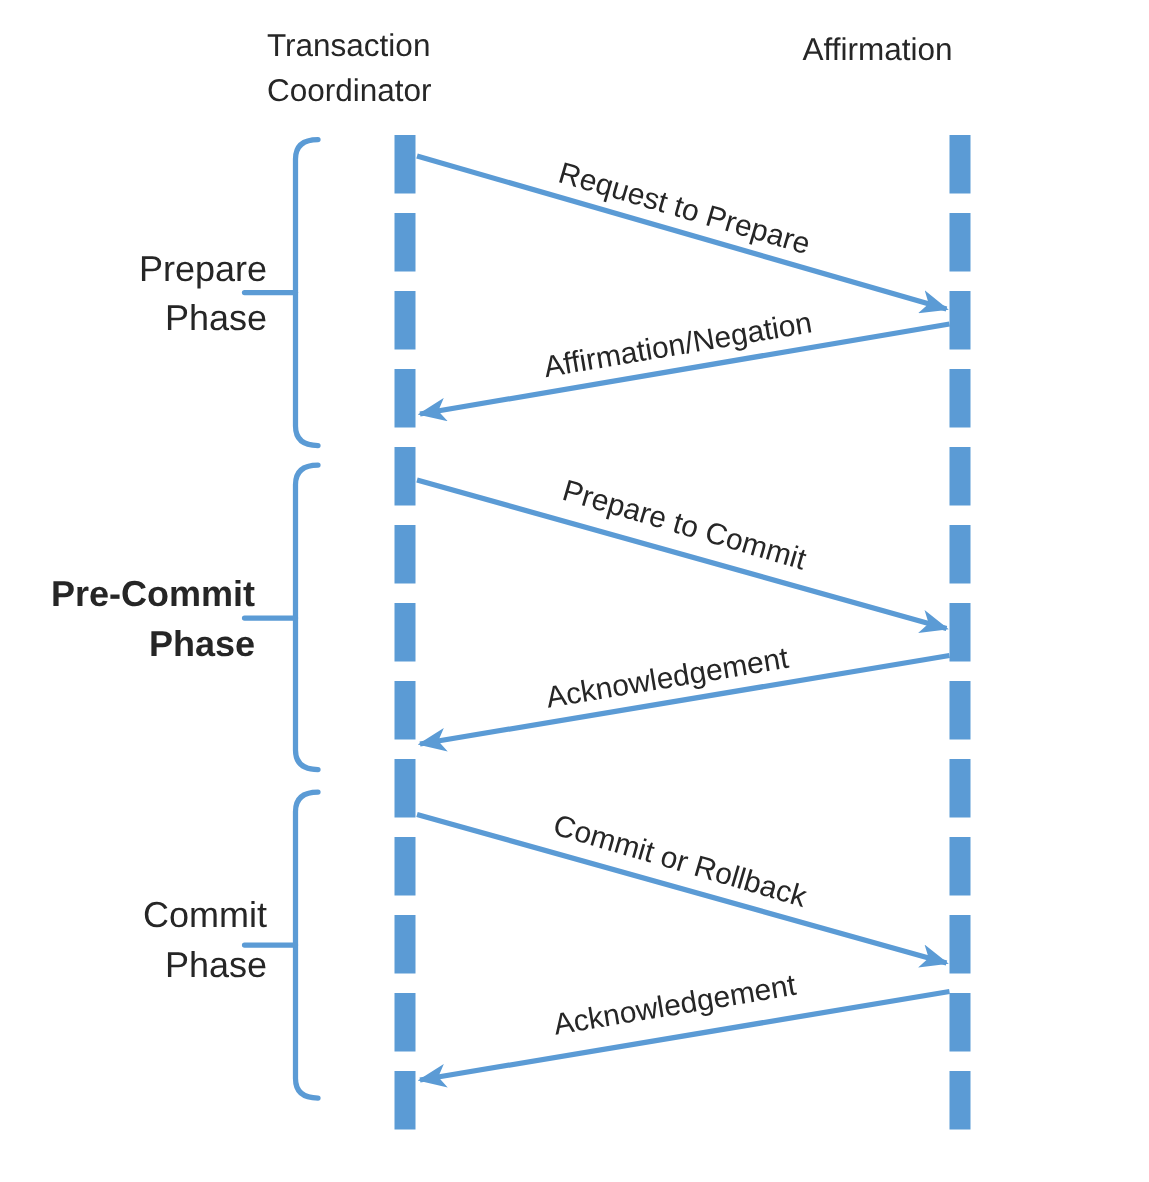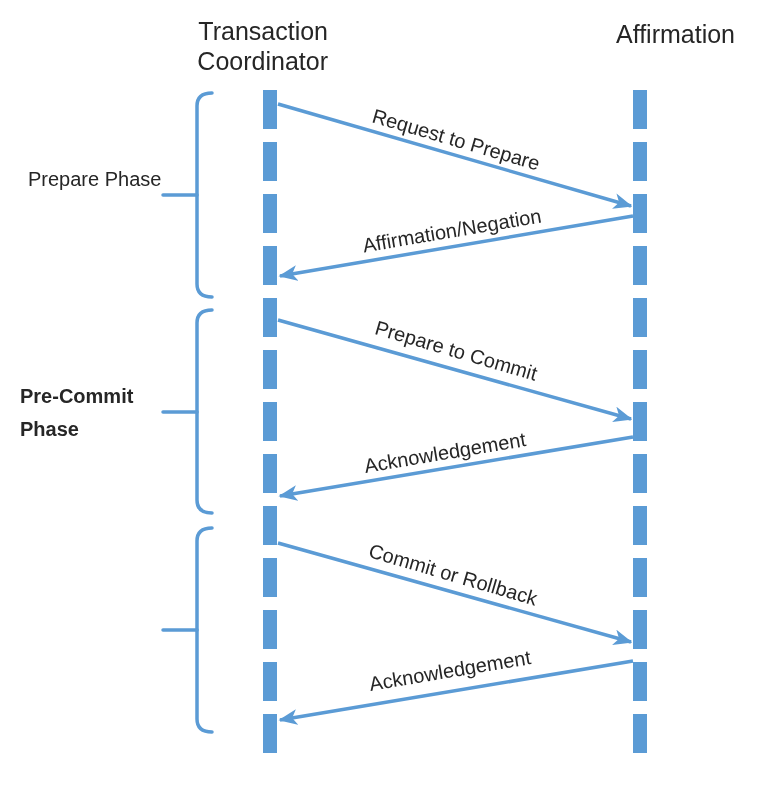--- a/index.html
+++ b/index.html
@@ -35,33 +35,33 @@
   }
   .msg-arrow {
     stroke: var(--accent);
     stroke-width: 3.5;
     fill: none;
   }
   #arrowhead path { fill: var(--accent); }
 
   .hdr {
     position: absolute;
-    text-align: right;
-    font-size: 25px;
+    text-align: left;
+    font-size: 21px;
     line-height: 30px;
     color: var(--text-color);
   }
   .hdr.coordinator { left: 178px; top: 16px; width: 150px; }
   .hdr.participants { left: 535px; top: 21px; width: 200px; line-height: 26px; }
 
   .phase-label {
     position: absolute;
     width: 150px;
-    text-align: left;
-    font-size: 20px;
+    text-align: right;
+    font-size: 24px;
     line-height: 33px;
     color: var(--text-color);
   }
   .phase-label.p1 { left: 28px; top: 163px; }
   .phase-label.p2 { left: 20px; top: 380px; font-weight: bold; }
   .phase-label.p3 { left: 28px; top: 594px; }
 
   .msg-label {
     position: absolute;
     white-space: nowrap;
@@ -110,20 +110,21 @@
     <line class="msg-arrow" x1="633" y1="437" x2="280" y2="496" marker-end="url(#arrowhead)"></line>
     <line class="msg-arrow" x1="278" y1="543" x2="631" y2="642" marker-end="url(#arrowhead)"></line>
     <line class="msg-arrow" x1="633" y1="661" x2="280" y2="720" marker-end="url(#arrowhead)"></line>
   </svg>
 
   <div class="hdr coordinator">Transaction Coordinator</div>
   <div class="hdr participants">Affirmation</div>
 
   <div class="phase-label p1">Prepare Phase</div>
   <div class="phase-label p2">Pre-Commit Phase</div>
+  <div class="phase-label p3">Commit Phase</div>
 
   <div class="msg-label m1">Request to Prepare</div>
   <div class="msg-label m2">Affirmation/Negation</div>
   <div class="msg-label m3">Prepare to Commit</div>
   <div class="msg-label m4">Acknowledgement</div>
   <div class="msg-label m5">Commit or Rollback</div>
   <div class="msg-label m6">Acknowledgement</div>
 
 </div>
 

